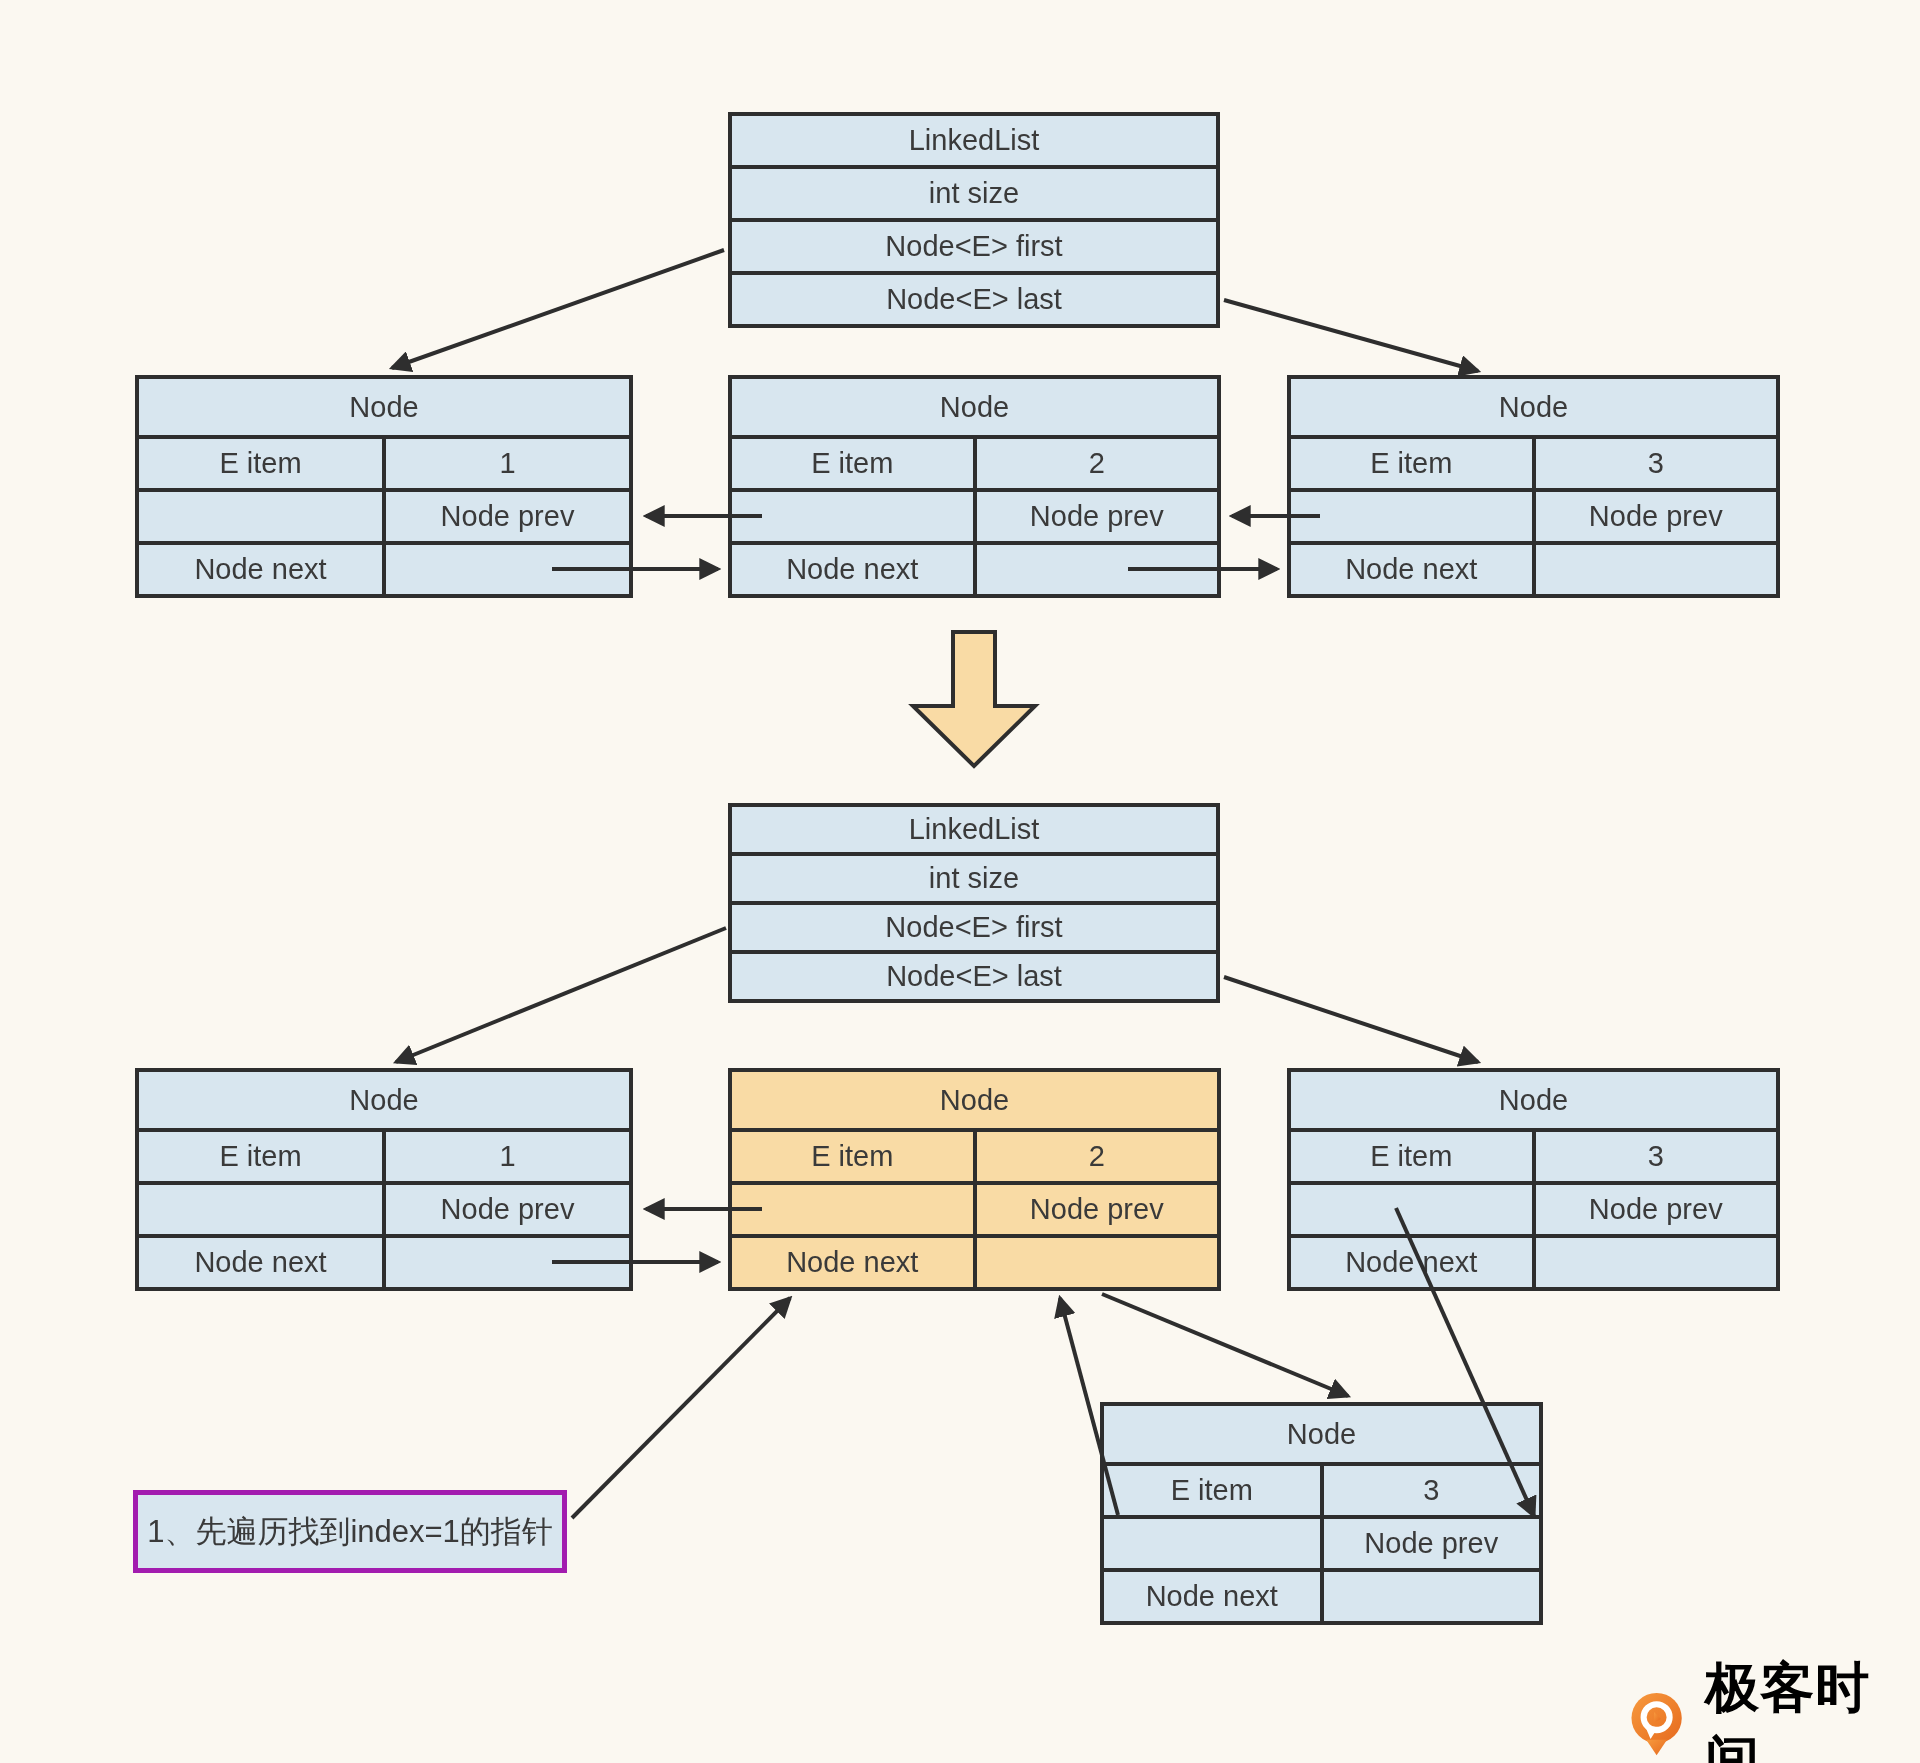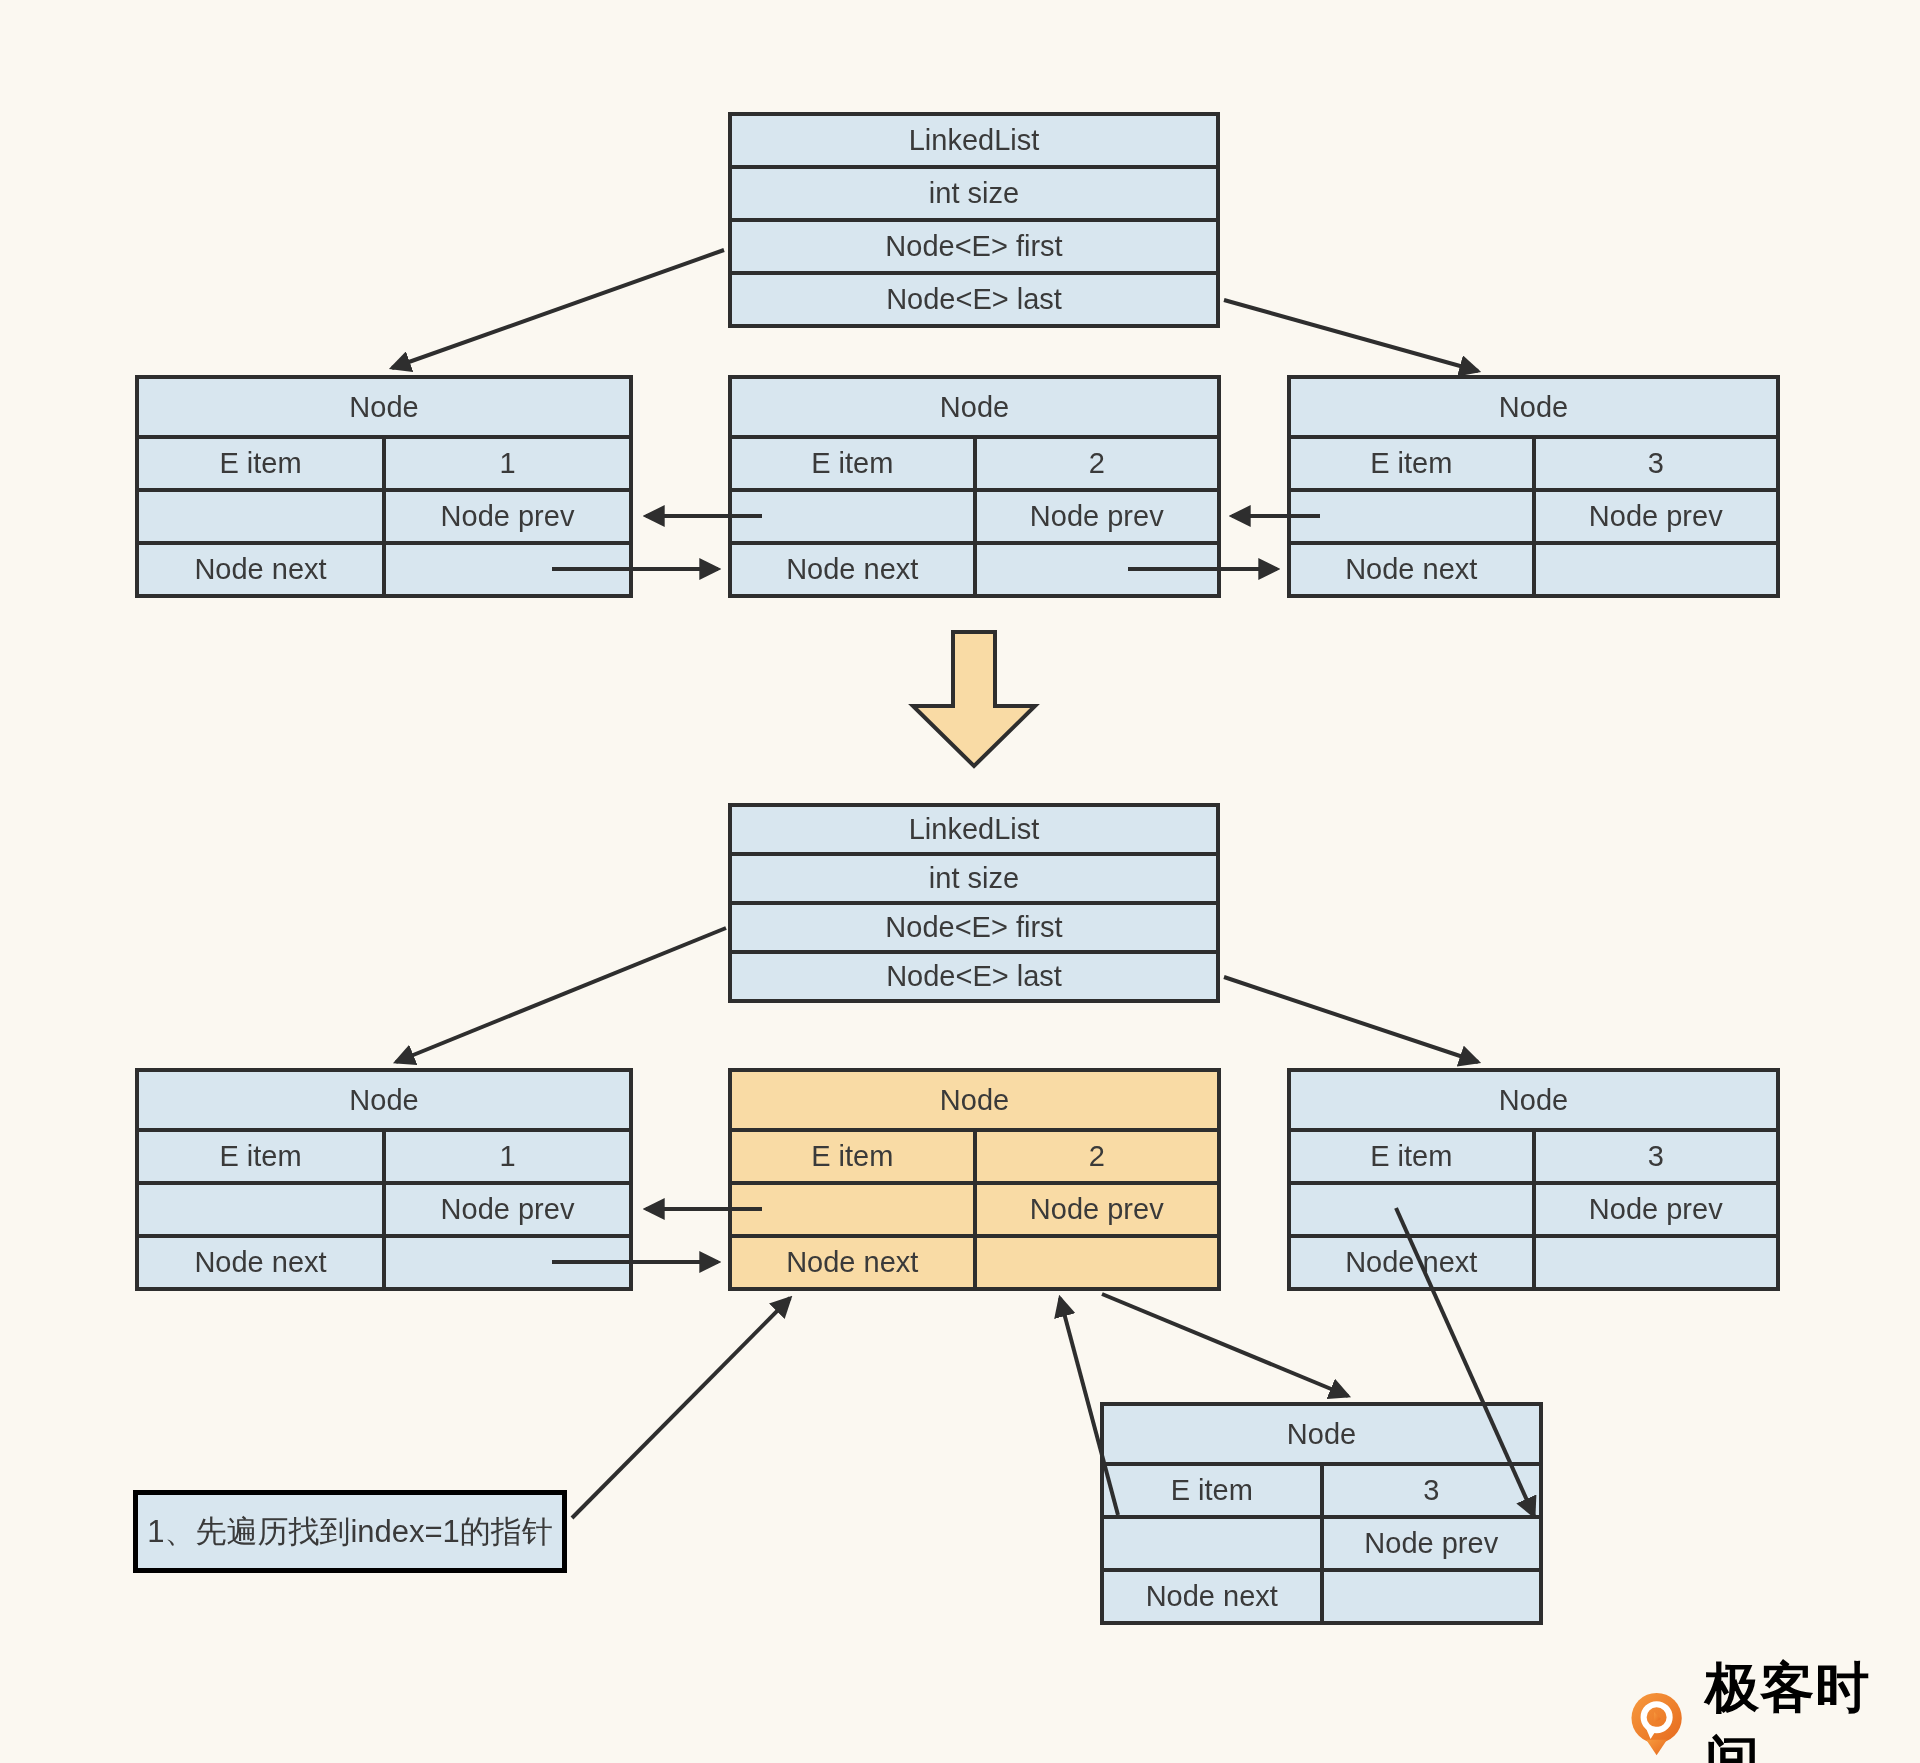--- a/index.html
+++ b/index.html
@@ -21,21 +21,21 @@
   #ll-top{left:728px;top:112px;width:492px;}
   #n1-top{left:135px;top:375px;width:498px;}
   #n2-top{left:728px;top:375px;width:493px;}
   #n3-top{left:1287px;top:375px;width:493px;}
   #ll-bottom{left:728px;top:803px;width:492px;}
   #n1-bottom{left:135px;top:1068px;width:498px;}
   #n2-bottom{left:728px;top:1068px;width:493px;}
   #n3-bottom{left:1287px;top:1068px;width:493px;}
   #n-new{left:1100px;top:1402px;width:443px;}
   #annotation{position:absolute;left:133px;top:1490px;width:434px;height:83px;box-sizing:border-box;
-              background:var(--fill);border:5px solid #000000;display:flex;align-items:center;justify-content:center;
+              background:var(--fill);border:5px solid #a21caf;display:flex;align-items:center;justify-content:center;
               font-size:31px;color:var(--text);}
   
   #arrows{position:absolute;left:0;top:0;pointer-events:none;}
   .arrow{stroke:var(--border);stroke-width:4;fill:none;}
   #ah path{fill:var(--border);}
   #big-arrow{fill:var(--hl);stroke:var(--border);stroke-width:4;stroke-linejoin:miter;}
   
   #brand{position:absolute;left:1628px;top:1652px;display:flex;align-items:center;}
   #brand-text{font-size:54px;font-weight:600;color:#000000;margin-left:20px;letter-spacing:1px;
               font-family:"Liberation Sans","DejaVu Sans",sans-serif;}

